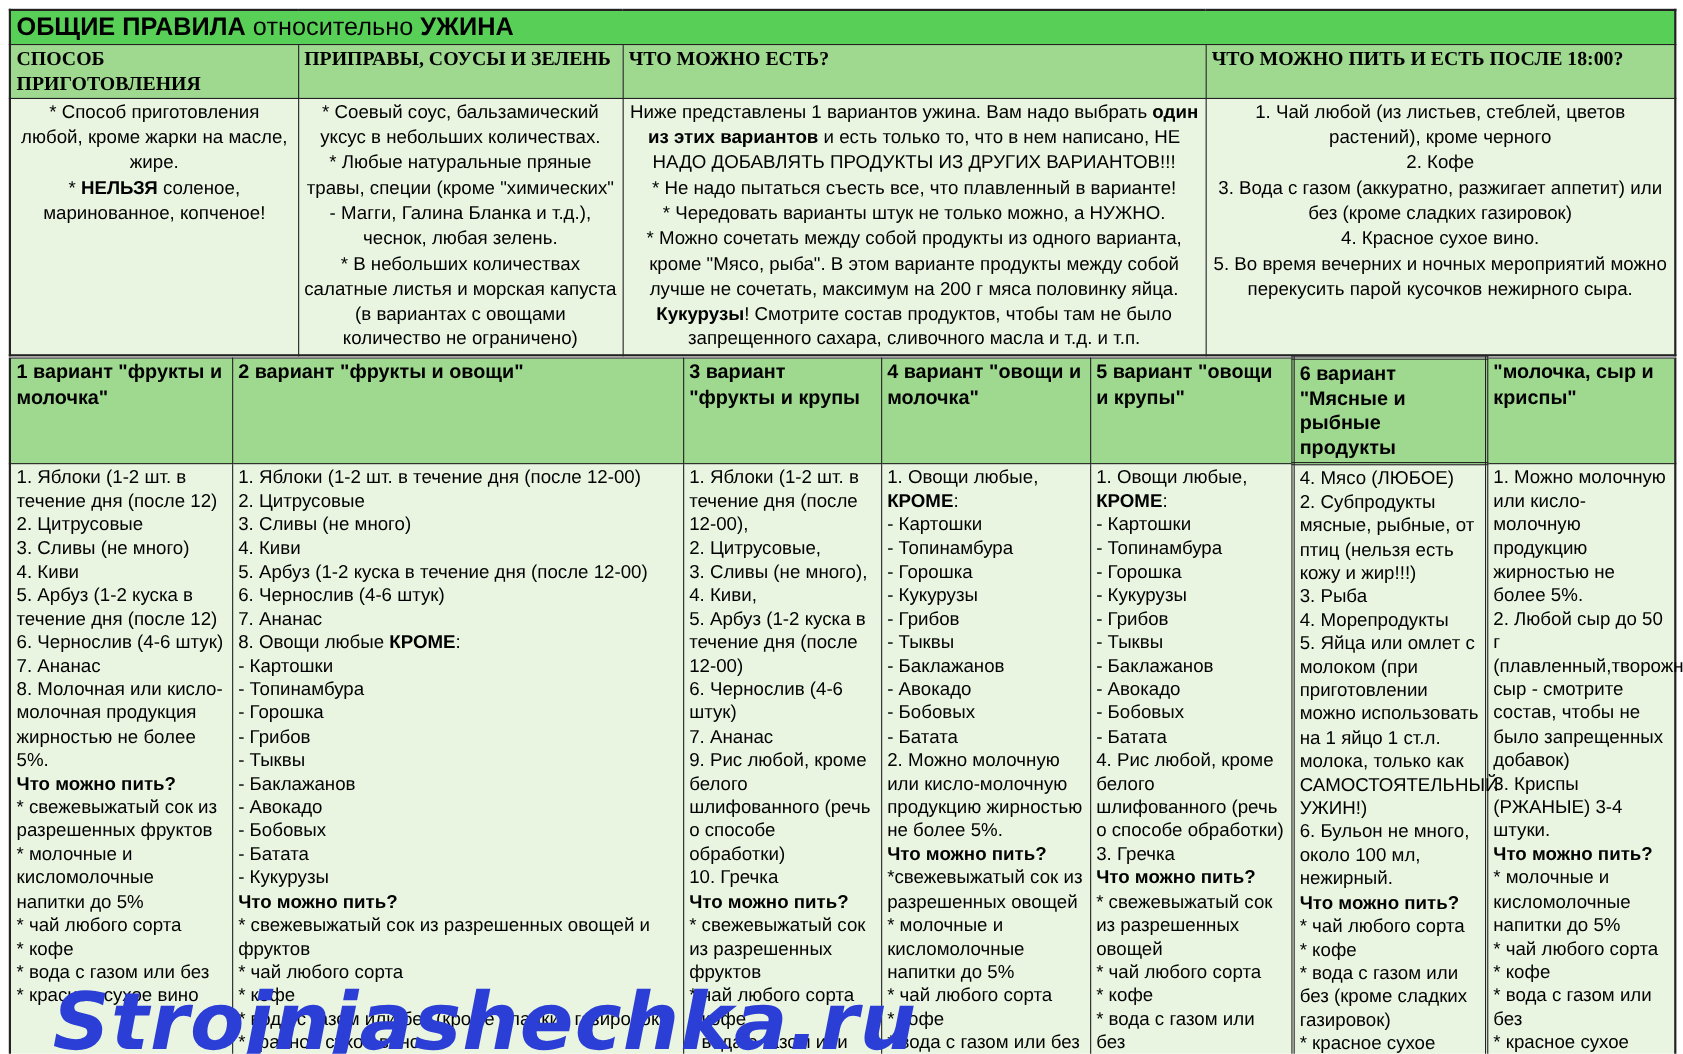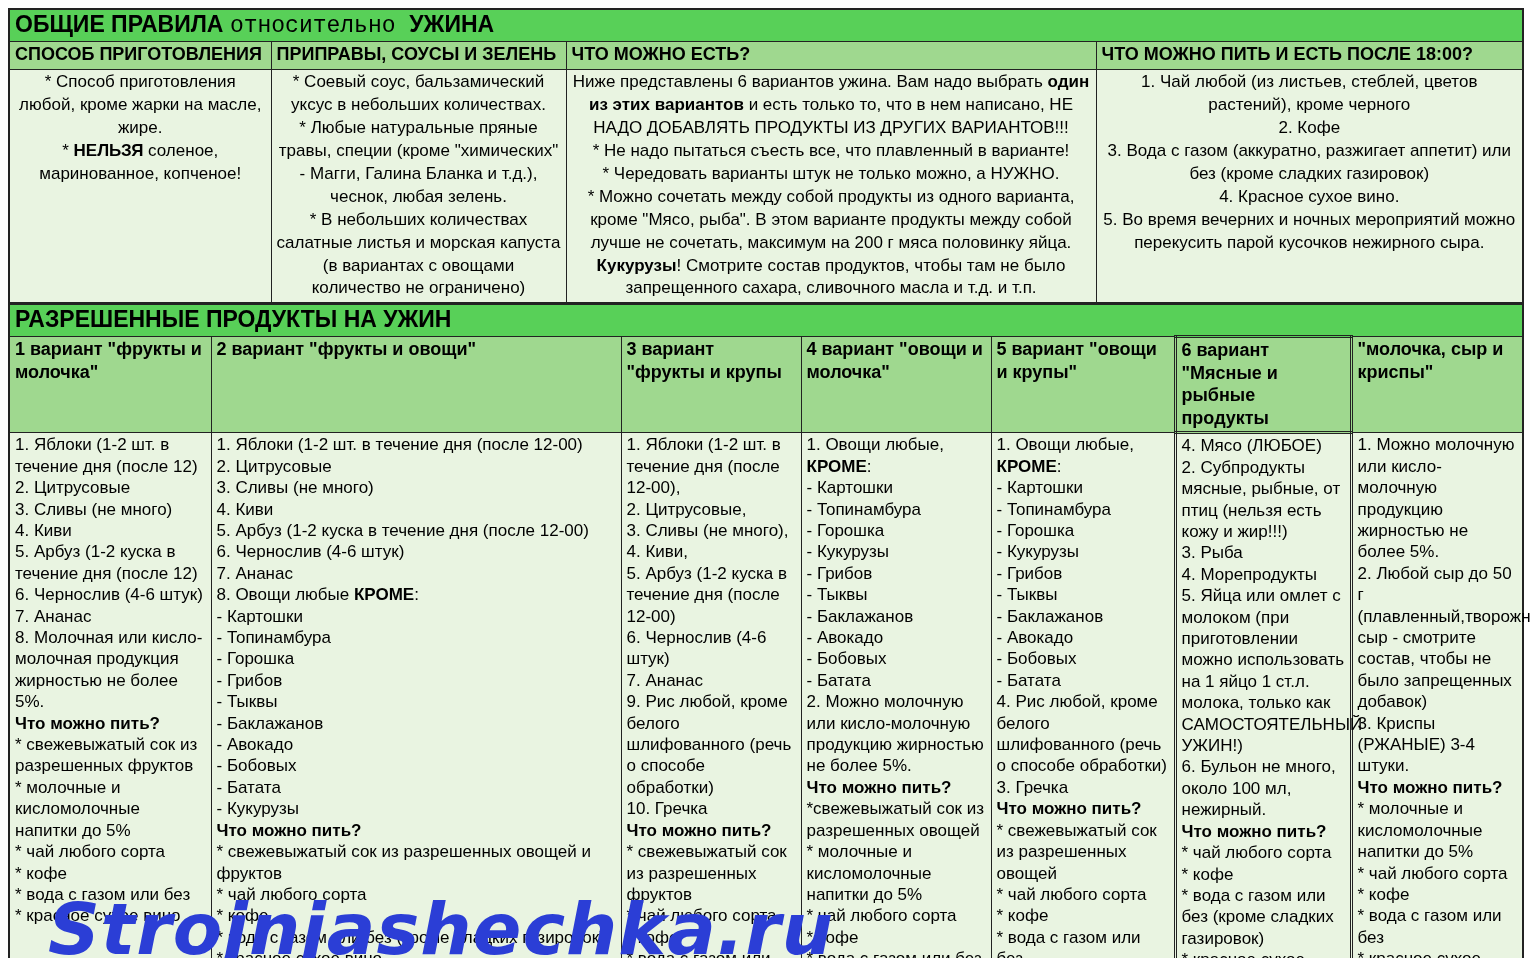--- a/index.html
+++ b/index.html
@@ -21,26 +21,26 @@
     border:2px solid var(--border);
   }
   table.t td,table.t th{
     border:1px solid var(--border);
     vertical-align:top;text-align:left;padding:1px 5px 2px 5px;
   }
   td.title{
     background:var(--title-bg);text-align:center;vertical-align:middle;
     font-size:23px;font-weight:bold;padding:1px 4px;height:30px;
   }
-  td.title .nb{font-weight:normal;font-family:Liberation Mono, monospace;}
+  td.title .nb{font-weight:normal;}
   .t th{
     background:var(--header-bg);text-align:center;vertical-align:middle;
     font-size:18px;font-weight:bold;line-height:1.25;
   }
-  .top th{height:28px;}
+  .top th{height:28px;font-family:Liberation Serif, serif;}
   .bottom th{height:50px;}
   .t td.body{
     background:var(--cell-bg);font-size:17px;line-height:1.35;
   }
   .top td.body{height:232px;text-align:center;}
   .bottom td.body{height:576px;line-height:1.26;}
   .para{margin:0;}
   .b{font-weight:bold;}
   .dbl{border:3px double var(--border) !important;}
   .watermark{
@@ -76,21 +76,21 @@
         <td class="body">
             <div class="para"><span class="nb">* Способ приготовления любой, кроме жарки на масле, жире.</span></div>
             <div class="para"><span class="nb">* </span><span class="b">НЕЛЬЗЯ</span><span class="nb"> соленое, маринованное, копченое!</span></div>
           </td>
         <td class="body">
             <div class="para"><span class="nb">* Соевый соус, бальзамический уксус в небольших количествах.</span></div>
             <div class="para"><span class="nb">* Любые натуральные пряные травы, специи (кроме "химических" - Магги, Галина Бланка и т.д.), чеснок, любая зелень.</span></div>
             <div class="para"><span class="nb">* В небольших количествах салатные листья и морская капуста (в вариантах с овощами количество не ограничено)</span></div>
           </td>
         <td class="body">
-            <div class="para"><span class="nb">Ниже представлены 6 вариантов ужина. Вам надо выбрать </span><span class="b">один из этих вариантов</span><span class="nb"> и есть только то, что в нем написано, НЕ НАДО ДОБАВЛЯТЬ ПРОДУКТЫ ИЗ ДРУГИХ ВАРИАНТОВ!!!</span></div>
+            <div class="para"><span class="nb">Ниже представлены 1 вариантов ужина. Вам надо выбрать </span><span class="b">один из этих вариантов</span><span class="nb"> и есть только то, что в нем написано, НЕ НАДО ДОБАВЛЯТЬ ПРОДУКТЫ ИЗ ДРУГИХ ВАРИАНТОВ!!!</span></div>
             <div class="para"><span class="nb">* Не надо пытаться съесть все, что плавленный в варианте!</span></div>
             <div class="para"><span class="nb">* Чередовать варианты штук не только можно, а НУЖНО.</span></div>
             <div class="para"><span class="nb">* Можно сочетать между собой продукты из одного варианта, кроме "Мясо, рыба". В этом варианте продукты между собой лучше не сочетать, максимум на 200 г мяса половинку яйца.</span></div>
             <div class="para"><span class="b">Кукурузы</span><span class="nb">! Смотрите состав продуктов, чтобы там не было запрещенного сахара, сливочного масла и т.д. и т.п.</span></div>
           </td>
         <td class="body">
             <div class="para"><span class="nb">1. Чай любой (из листьев, стеблей, цветов растений), кроме черного</span></div>
             <div class="para"><span class="nb">2. Кофе</span></div>
             <div class="para"><span class="nb">3. Вода с газом (аккуратно, разжигает аппетит) или без (кроме сладких газировок)</span></div>
             <div class="para"><span class="nb">4. Красное сухое вино.</span></div>
@@ -104,23 +104,20 @@
     <colgroup>
       <col style="width:202px">
         <col style="width:410px">
         <col style="width:180px">
         <col style="width:190px">
         <col style="width:184px">
         <col style="width:176px">
         <col style="width:172px">
     </colgroup>
     <tbody>
-      <tr>
-        <td class="title" colspan="7">РАЗРЕШЕННЫЕ ПРОДУКТЫ НА УЖИН</td>
-      </tr>
       <tr>
         <th>1 вариант "фрукты и молочка"</th>
         <th>2 вариант "фрукты и овощи"</th>
         <th>3 вариант "фрукты и крупы</th>
         <th>4 вариант "овощи и молочка"</th>
         <th>5 вариант "овощи и крупы"</th>
         <th class="dbl">6 вариант "Мясные и рыбные продукты</th>
         <th>"молочка, сыр и криспы"</th>
       </tr>
       <tr>

